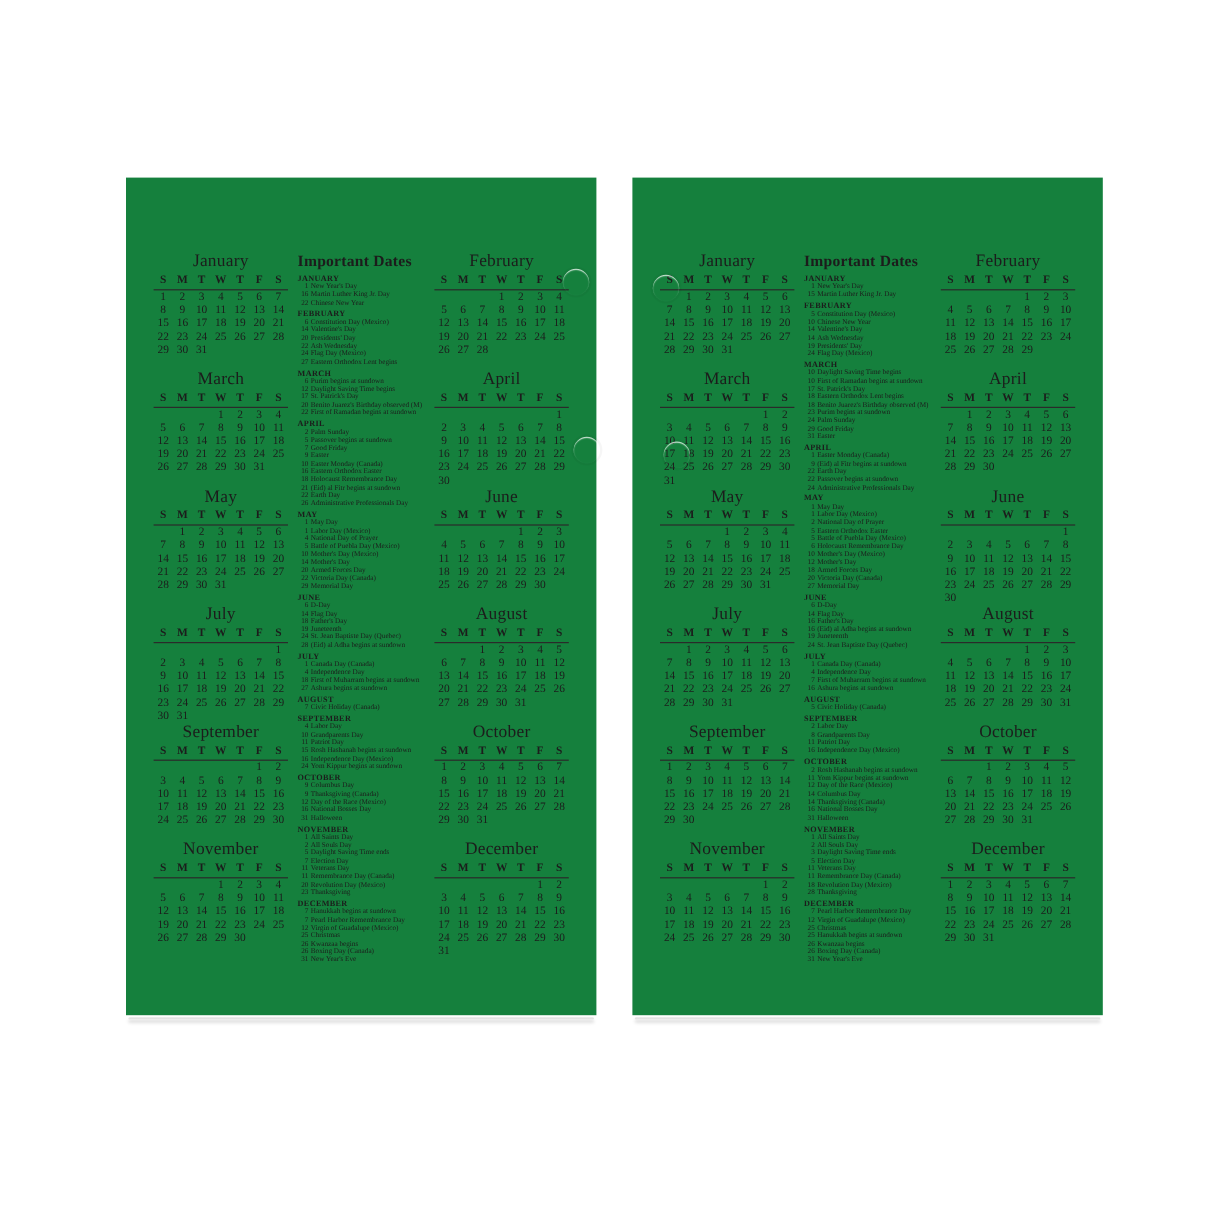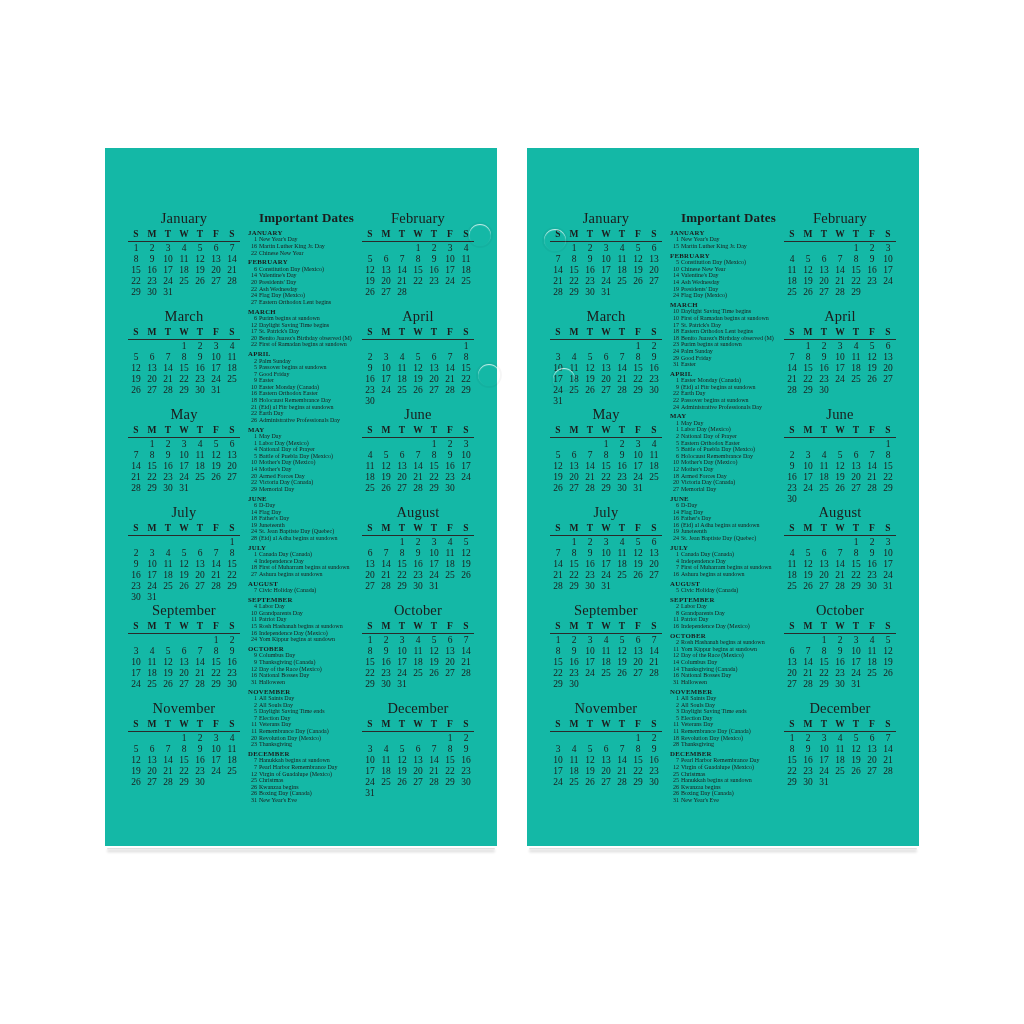--- a/index.html
+++ b/index.html
@@ -5,21 +5,21 @@
   html,body{margin:0;padding:0;}
   body{
     width:1024px;height:1024px;position:relative;
     background:#ffffff;
     font-family:"Liberation Serif","DejaVu Serif",serif;
     color:#1c1c1c;
     -webkit-font-smoothing:antialiased;
   }
   .page{
     position:absolute;top:148px;width:392px;height:698px;
-    background:#14b8a6;
+    background:#15803d;
   }
   .page.left{left:105px;}
   .page.right{left:527px;}
   .page-shadow{
     position:absolute;left:2px;right:2px;bottom:-4px;height:2px;
     background:linear-gradient(to bottom,#d9d9d9,#f2f2f2);
     border-radius:2px;
     box-shadow:0 2px 3px rgba(0,0,0,0.18);
   }
   .content{
@@ -42,21 +42,21 @@
   .m-head span{text-align:center;}
   .m-days{
     display:grid;grid-template-columns:repeat(7,1fr);
   }
   .m-days span{
     text-align:center;font-size:9.5px;line-height:11.2px;height:11.2px;
   }
   
   .imp-title{
     font-size:13px;line-height:16px;font-weight:bold;
-    text-align:right;margin-bottom:3px;letter-spacing:0.2px;
+    text-align:left;margin-bottom:3px;letter-spacing:0.2px;
   }
   .imp-head{
     font-size:6.8px;line-height:7.4px;font-weight:bold;
     letter-spacing:0.3px;margin-top:2.2px;
   }
   .imp-entry{display:flex;}
   .imp-day{
     width:9px;flex:none;text-align:right;padding-right:2px;
     font-size:6px;line-height:6.6px;
   }

